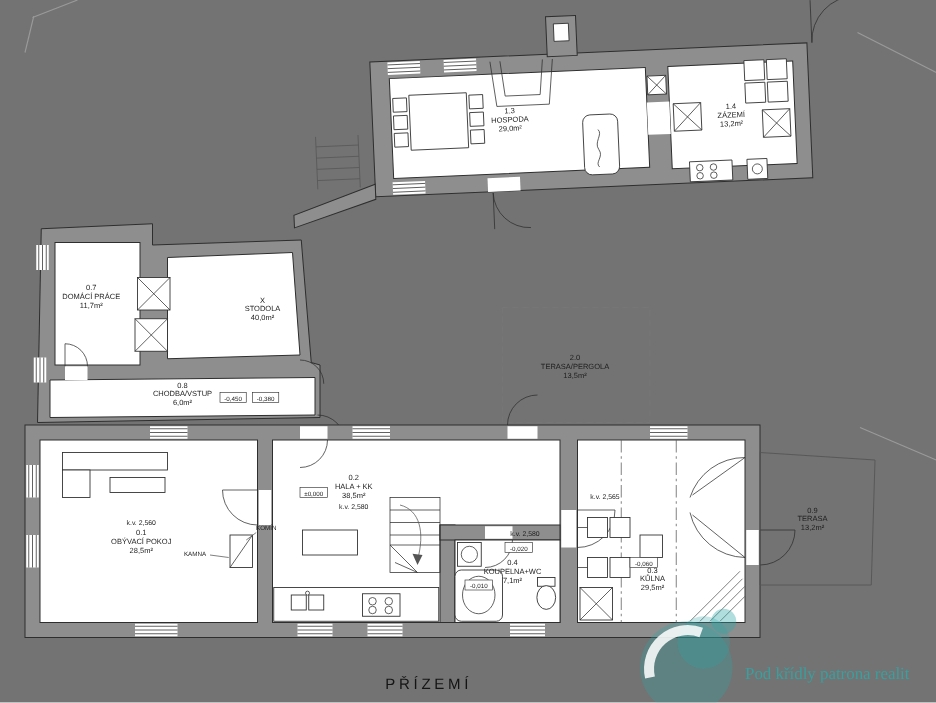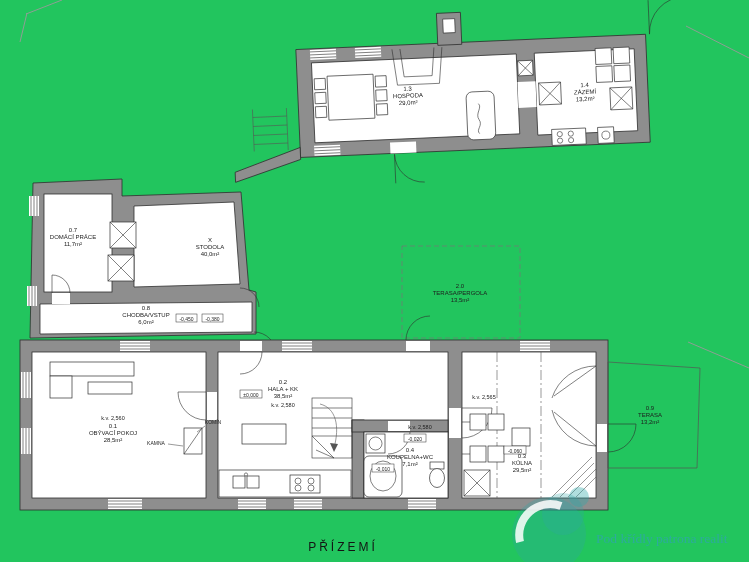--- a/index.html
+++ b/index.html
@@ -1,16 +1,16 @@
 <!DOCTYPE html>
 <html><head>
 <meta charset="utf-8">
 <style>
   html,body{margin:0;padding:0;background:#fff;}
-  .page{position:relative;width:749px;height:562px;background:#22c55e;overflow:hidden;
+  .page{position:relative;width:749px;height:562px;background:#737373;overflow:hidden;
         font-family:"Liberation Sans",sans-serif;}
   svg{display:block;}
   .lbl{font-family:"Liberation Sans",sans-serif;font-size:6px;fill:#1d1d1d;text-anchor:middle;}
   .kv{font-family:"Liberation Sans",sans-serif;font-size:5.5px;fill:#1d1d1d;text-anchor:middle;}
   .badge{font-family:"Liberation Sans",sans-serif;font-size:5px;fill:#1d1d1d;text-anchor:middle;}
   .tiny{font-family:"Liberation Sans",sans-serif;font-size:5px;fill:#1d1d1d;text-anchor:middle;}
   .floor-title{font-family:"Liberation Sans",sans-serif;font-size:12px;letter-spacing:3px;
                fill:#141414;text-anchor:middle;}
   .wm-text{font-family:"Liberation Serif",serif;font-size:13.5px;fill:#2fa7a7;opacity:.85;}
   .wall{fill:#8e8e8e;stroke:#2e2e2e;stroke-width:.8;}

